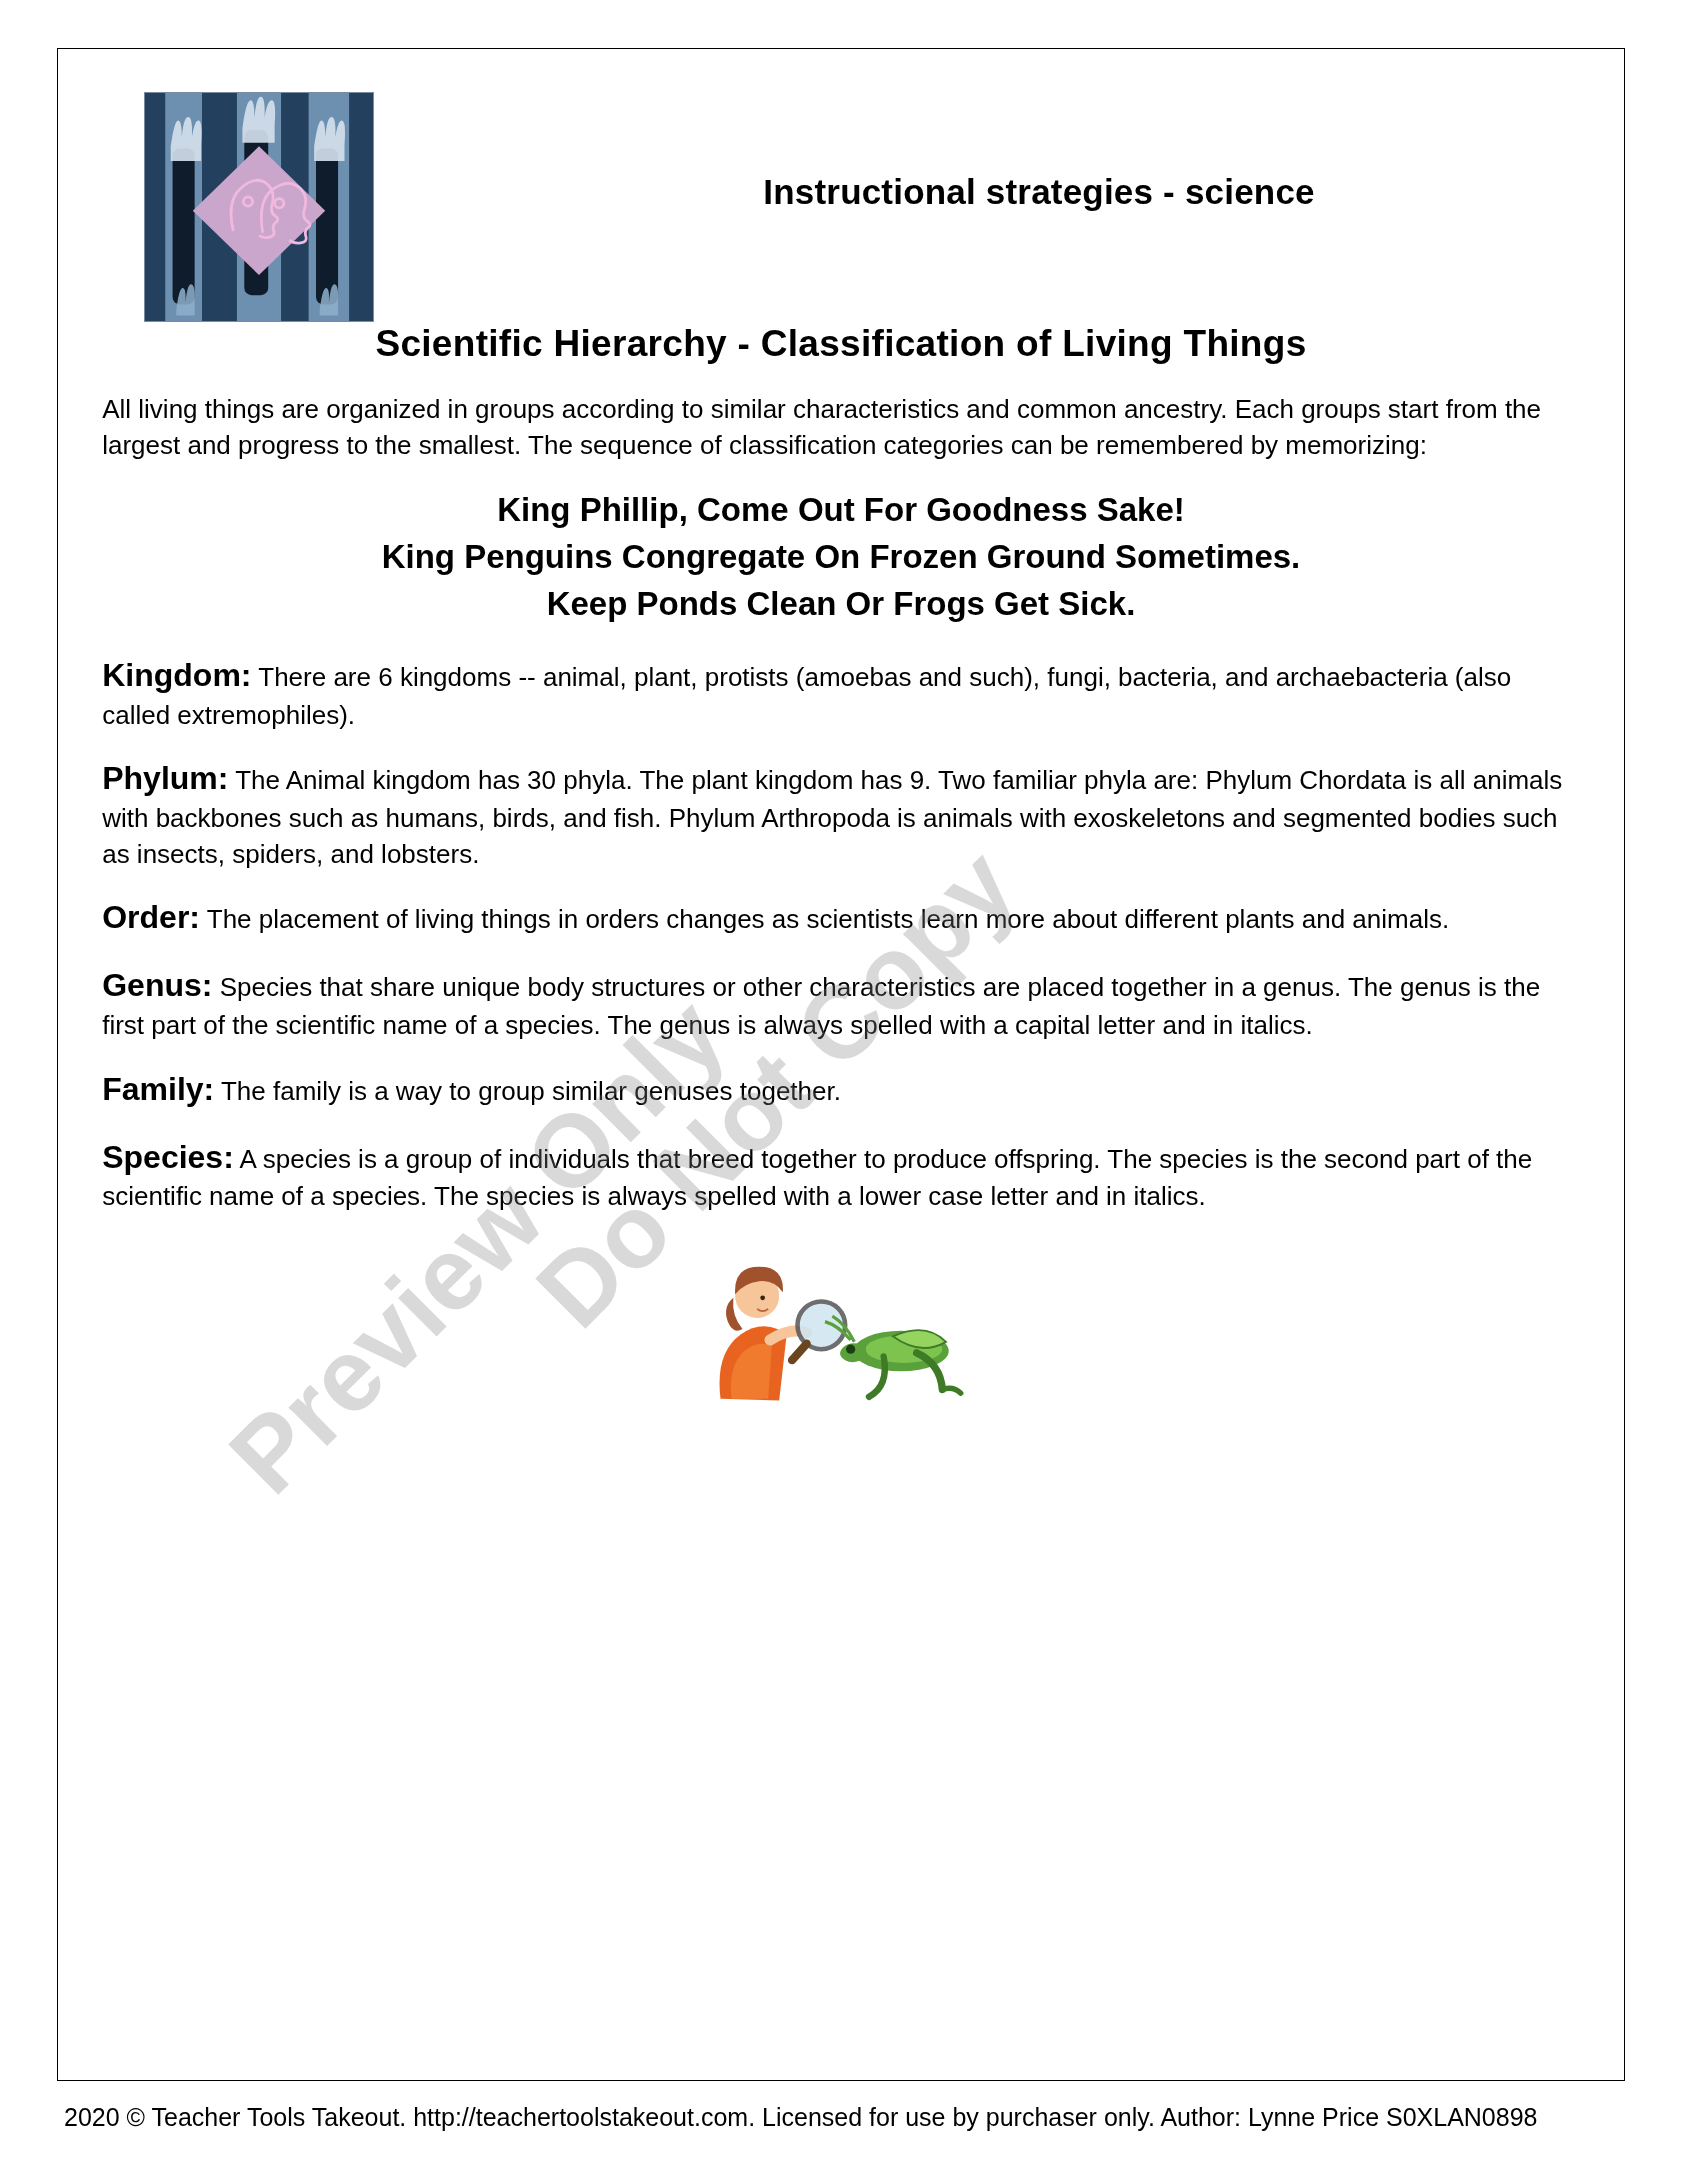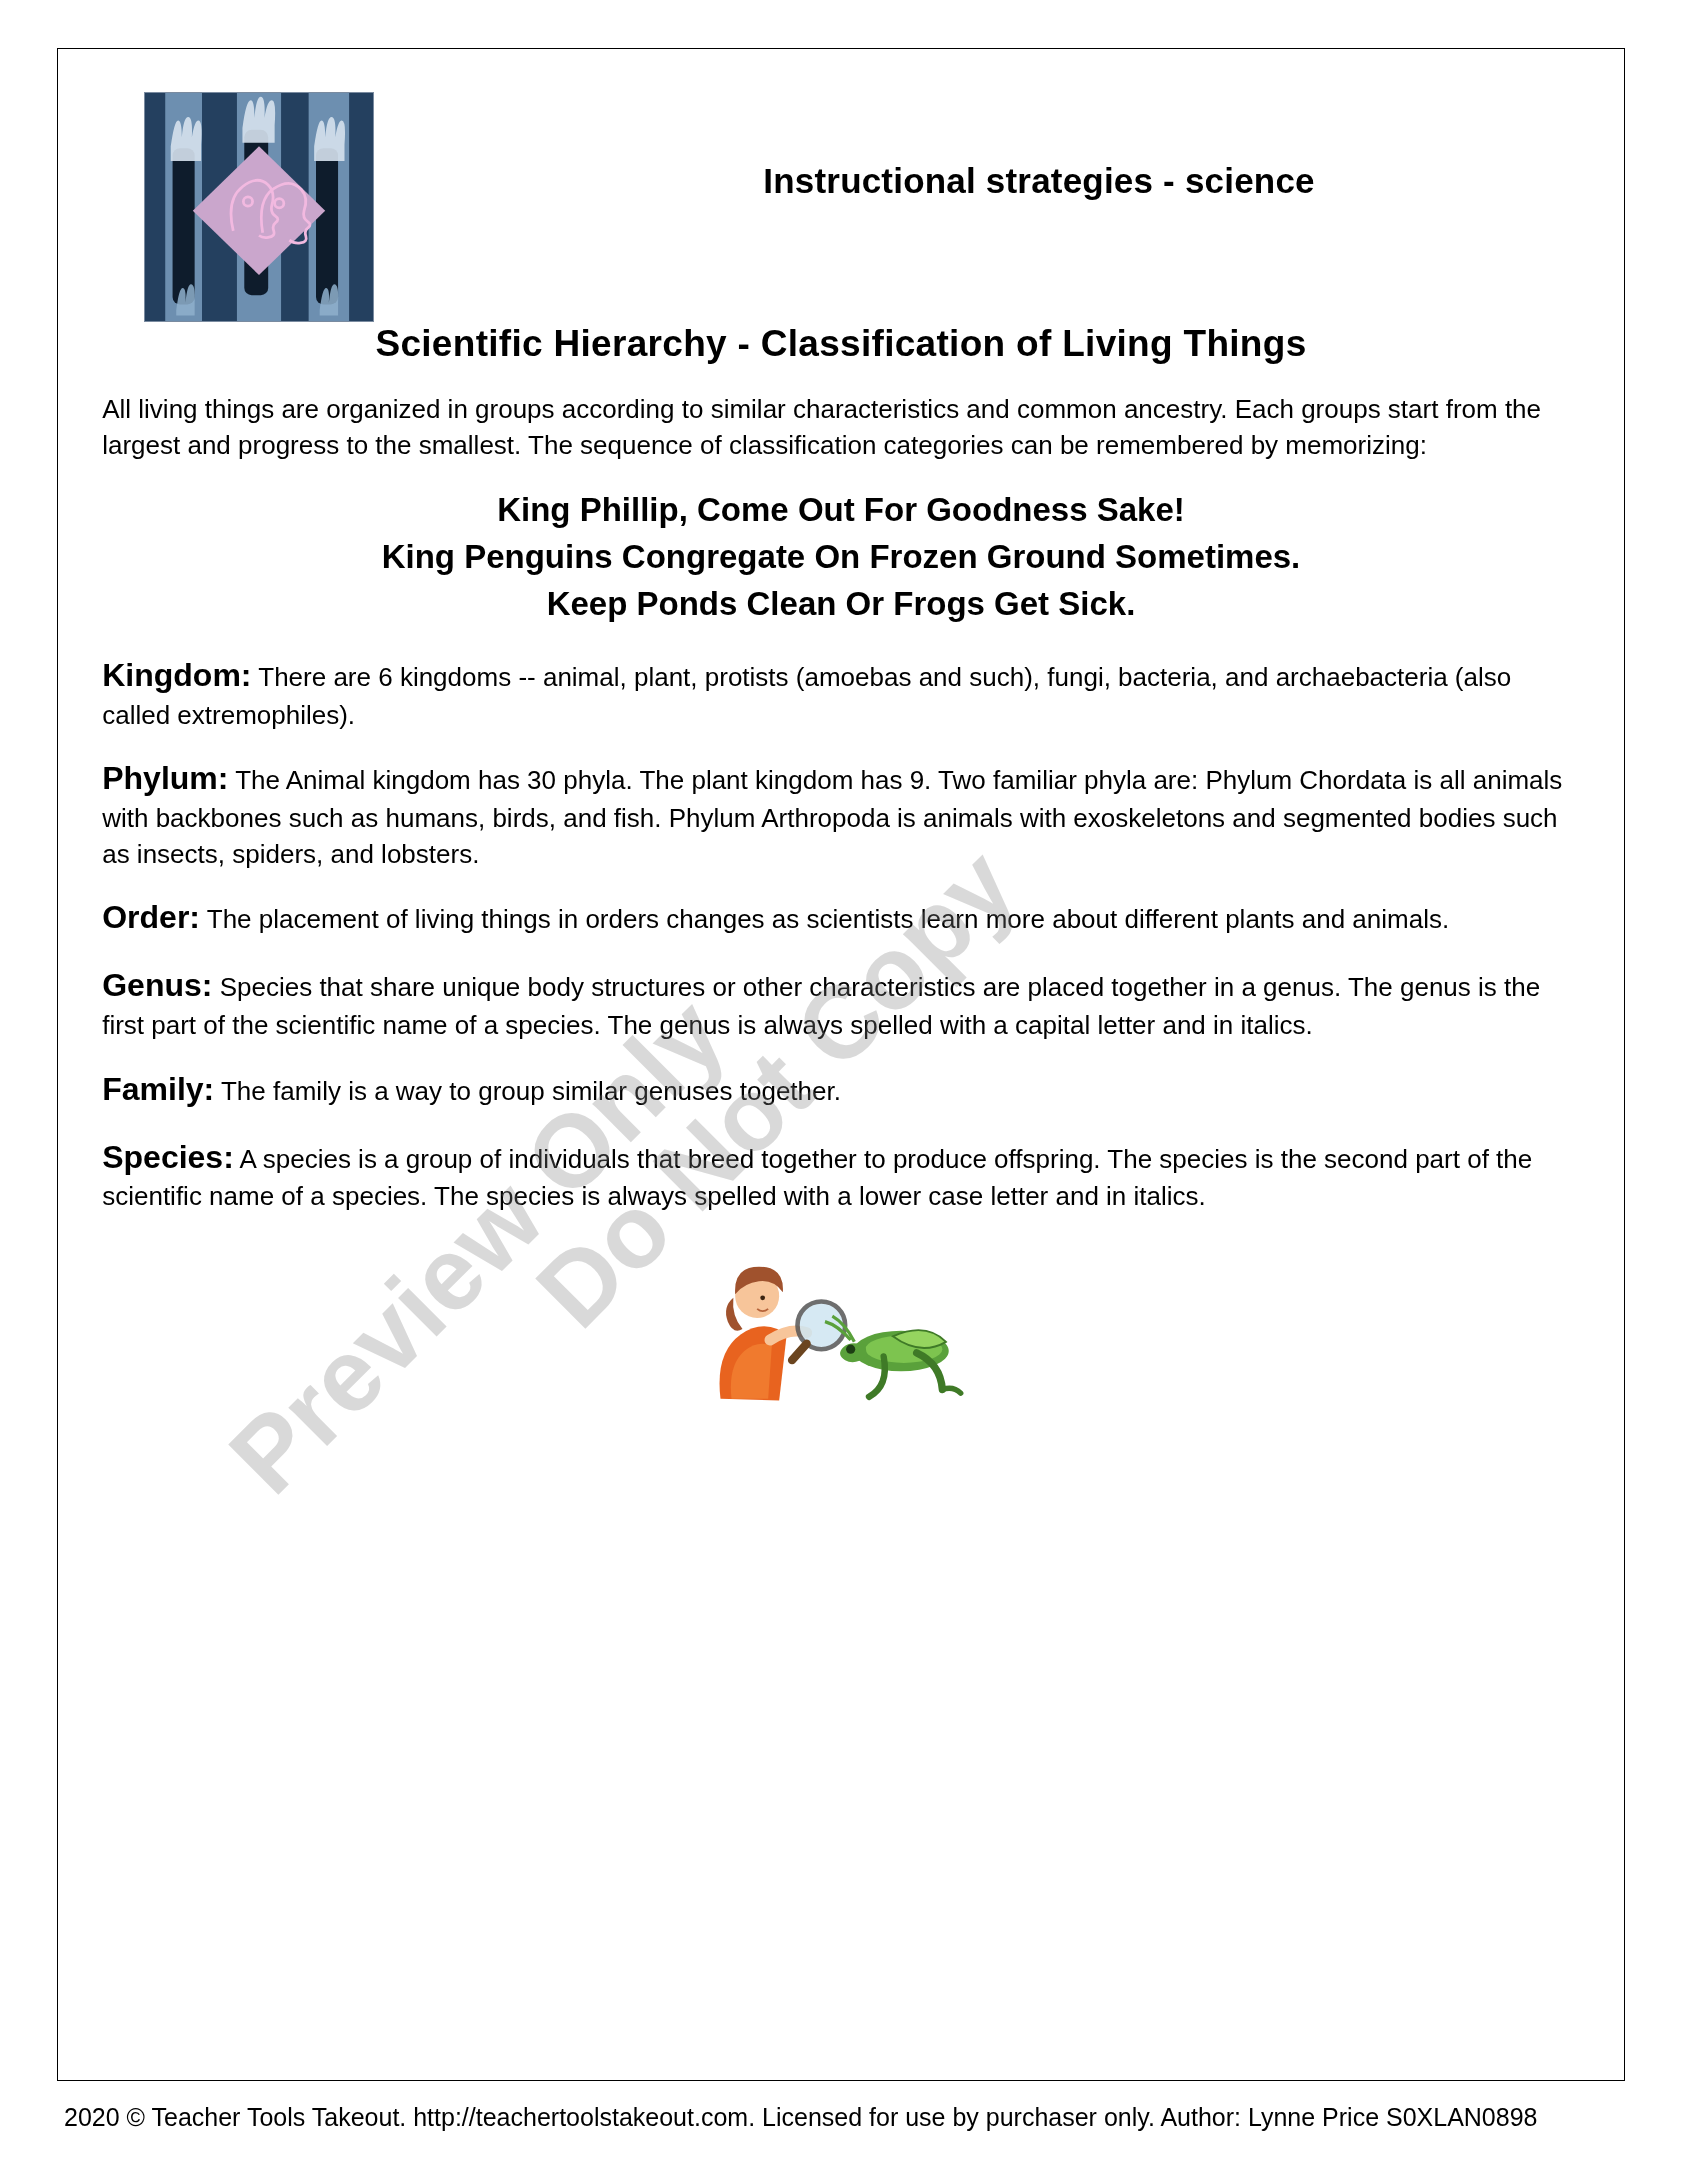--- a/index.html
+++ b/index.html
@@ -46,21 +46,21 @@
     height: 230px;
     background: #2f4f73;
     border: 0.9px solid #7a8ba0;
     box-sizing: border-box;
     overflow: hidden;
   }
   .logo svg { display: block; }
   .header-title {
     position: absolute;
     left: 395px;
-    top: 95px;
+    top: 106px;
     width: 1102px;
     text-align: center;
     font-size: 35px;
     font-weight: bold;
     letter-spacing: 0.2px;
   }
 
   
   .doc-title {
     text-align: center;

